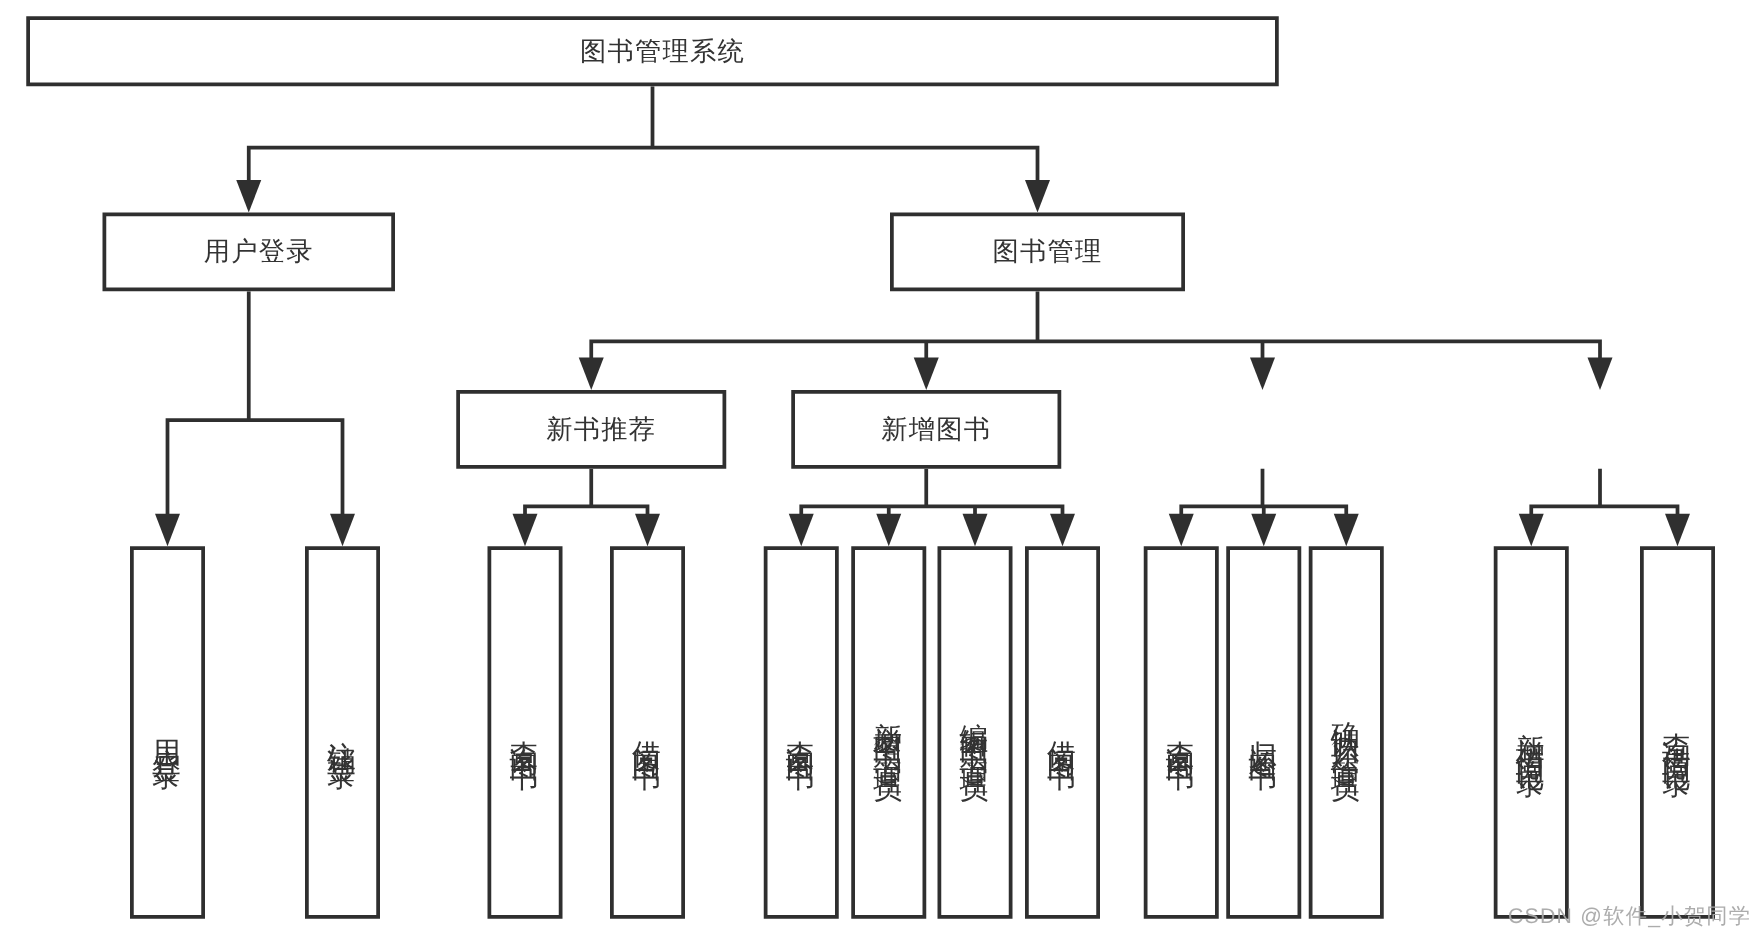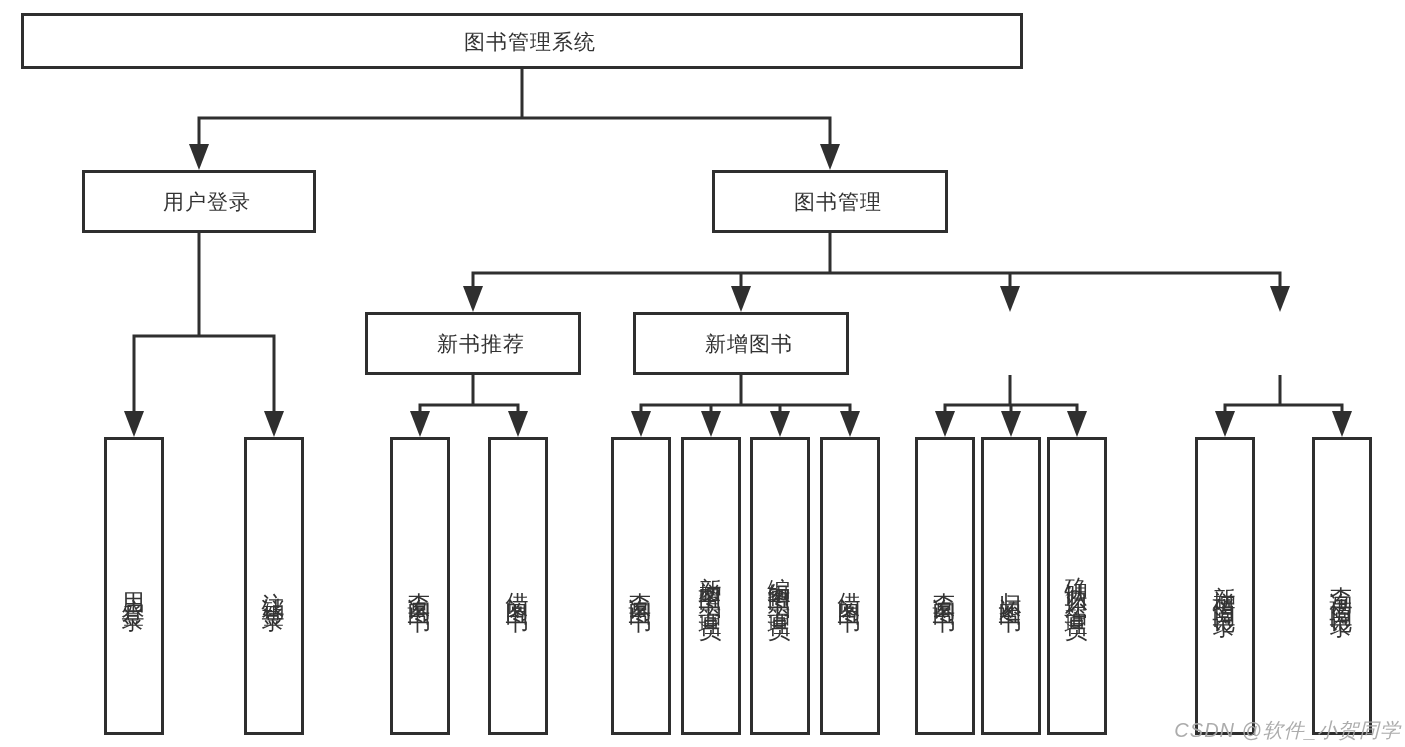--- a/index.html
+++ b/index.html
@@ -40,26 +40,25 @@
     text-orientation: mixed;
     font-size: 23px;
     letter-spacing: 6px;
     color: #333333;
     white-space: nowrap;
   }
   .watermark {
     position: absolute;
     right: 4px;
     bottom: 3px;
-    font-size: 20px;
+    font-size: 17px;
     color: rgba(168, 168, 168, 0.95);
     letter-spacing: 1px;
     z-index: 5;
     white-space: nowrap;
-    font-style: italic;
   }
 </style>
 </head>
 <body>
 
 <div class="canvas">
 
   <svg class="connectors" width="1405" height="747" viewBox="0 0 1405 747" xmlns="http://www.w3.org/2000/svg">
 
     <g stroke="#2f2f2f" stroke-width="3" fill="none">

